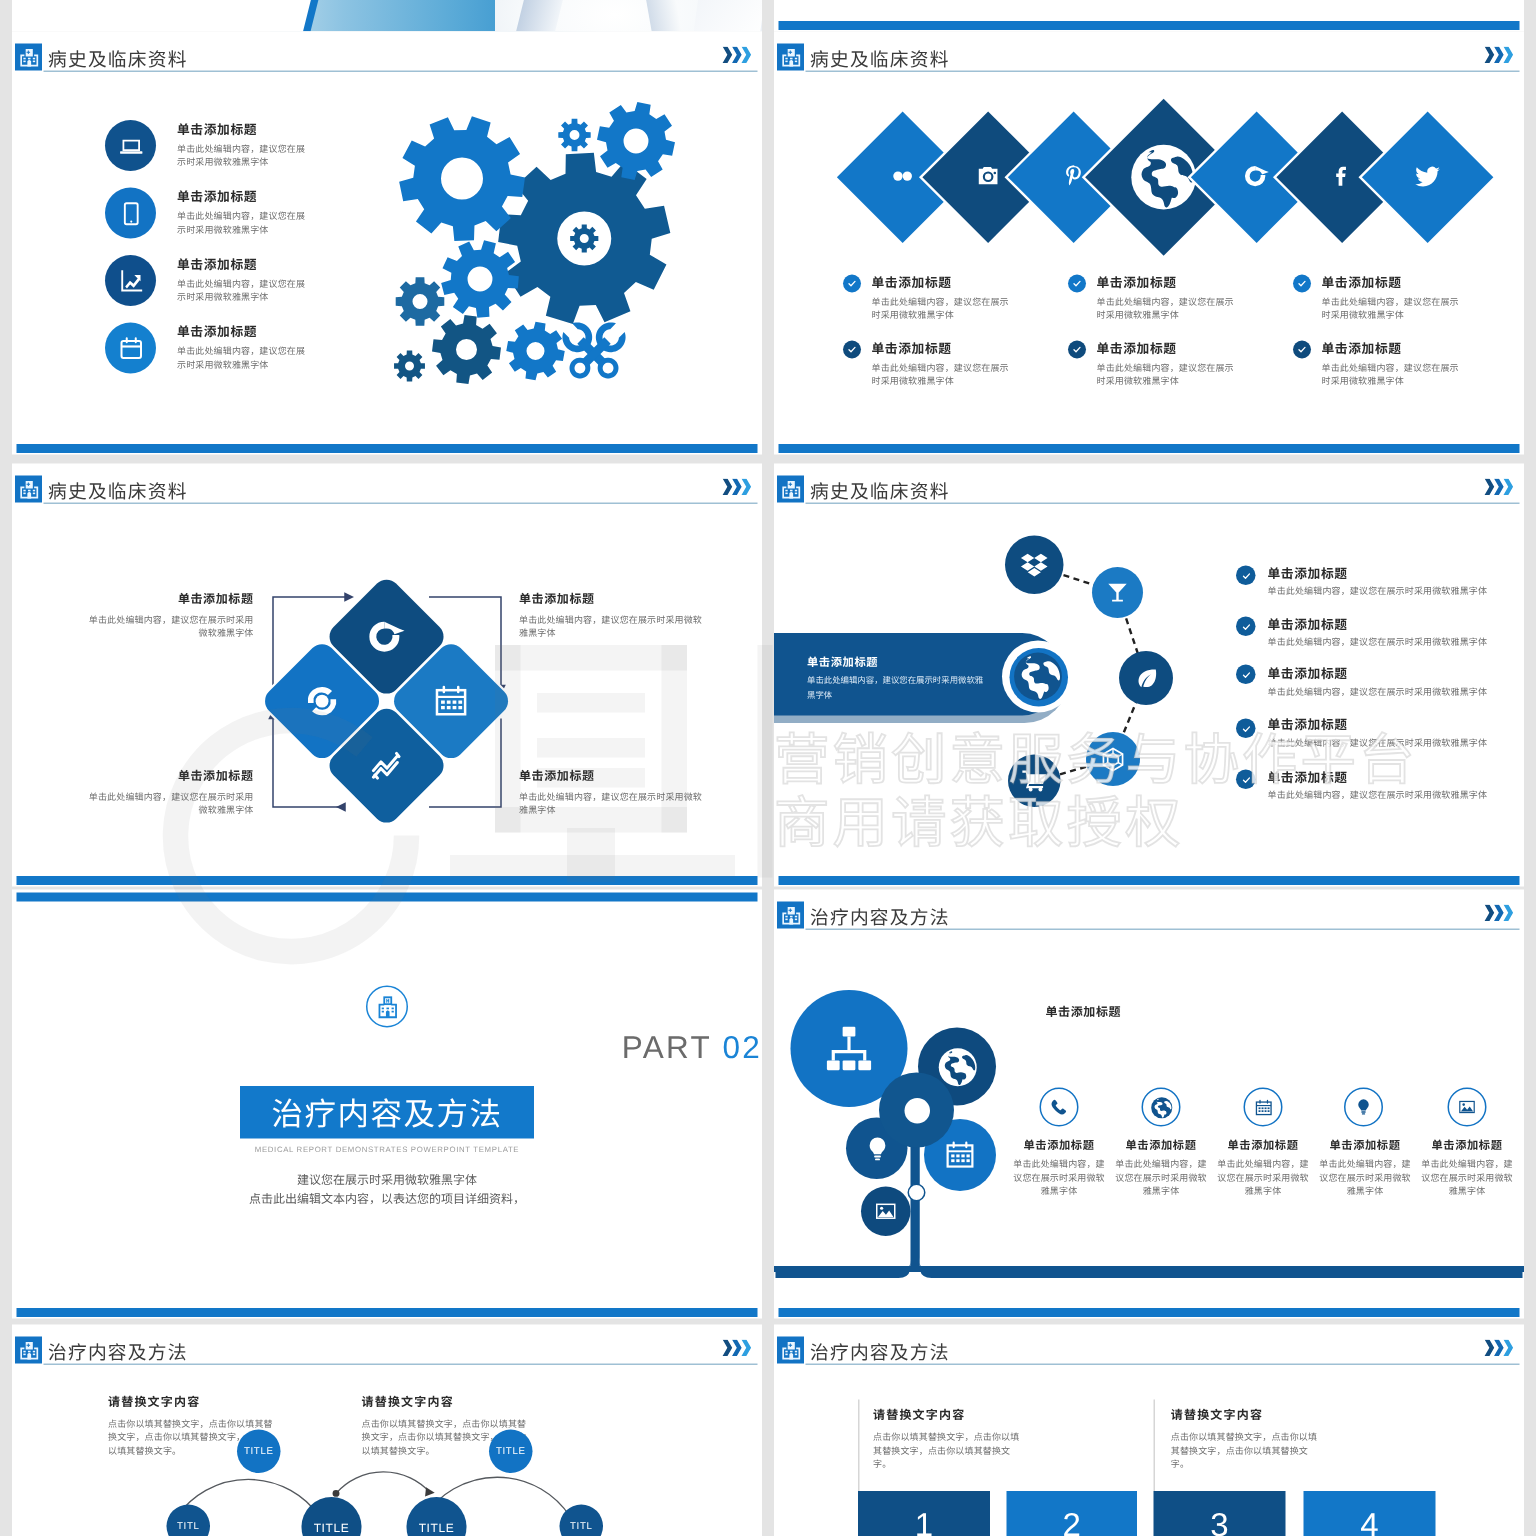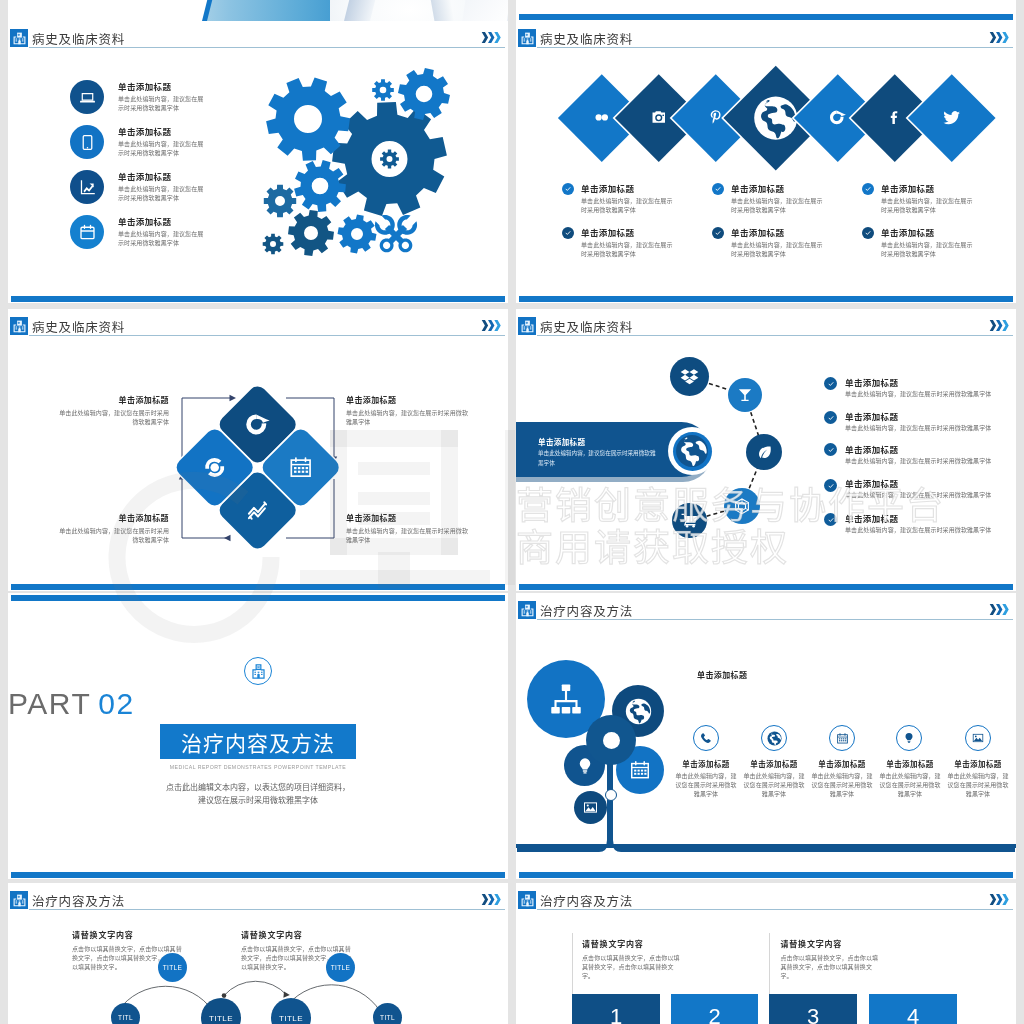--- a/index.html
+++ b/index.html
@@ -415,28 +415,28 @@
   <div class="botbar"></div>
 </div>
 
 <div class="slide sl-L row3">
   <div class="topbar"></div>
   <div style="position:absolute;left:236px;top:60px;width:26px;height:26px;border-radius:50%;border:1.2px solid #1a84d6;display:flex;align-items:center;justify-content:center">
         <svg width="17" height="17" viewBox="0 0 24 24" style="color:#1a84d6">
           <use href="#ic-hosp-line"></use>
         </svg>
       </div>
-  <div style="position:absolute;left:0;right:0;top:90px;text-align:left;font-size:30px;letter-spacing:1.5px;color:#6b6b6b;font-weight:400"><span>PART</span><span style="color:#1a84d6;margin-left:7px">02</span></div>
+  <div style="position:absolute;left:0;right:0;top:90px;text-align:right;font-size:21px;letter-spacing:1.5px;color:#6b6b6b;font-weight:400"><span>PART</span><span style="color:#1a84d6;margin-left:7px">02</span></div>
   <div style="position:absolute;left:152px;top:127px;width:196px;height:35px;background:#1279cb;display:flex;align-items:center;justify-content:center">
         <div class="cn" style="font-size:21px;color:#fff;letter-spacing:1px">治疗内容及方法</div>
       </div>
   <div style="position:absolute;left:0;right:0;top:167px;text-align:center;font-size:5.2px;letter-spacing:.45px;color:#9a9a9a">MEDICAL REPORT DEMONSTRATES POWERPOINT TEMPLATE</div>
   <div class="cn" style="position:absolute;left:0;right:0;top:183px;text-align:center;font-size:8px;color:#5c5c5c;line-height:1.65">
+        <div>建议您在展示时采用微软雅黑字体</div>
         <div>点击此出编辑文本内容，以表达您的项目详细资料，</div>
-        <div>建议您在展示时采用微软雅黑字体</div>
       </div>
   <div class="botbar"></div>
 </div>
 
 <div class="slide sl-R row2">
   <div class="shead">
     <div class="badge">
           <svg viewBox="0 0 24 24" style="color:#eaf6ff;--bg:#1273c4">
             <use href="#ic-hospital"></use>
           </svg>

